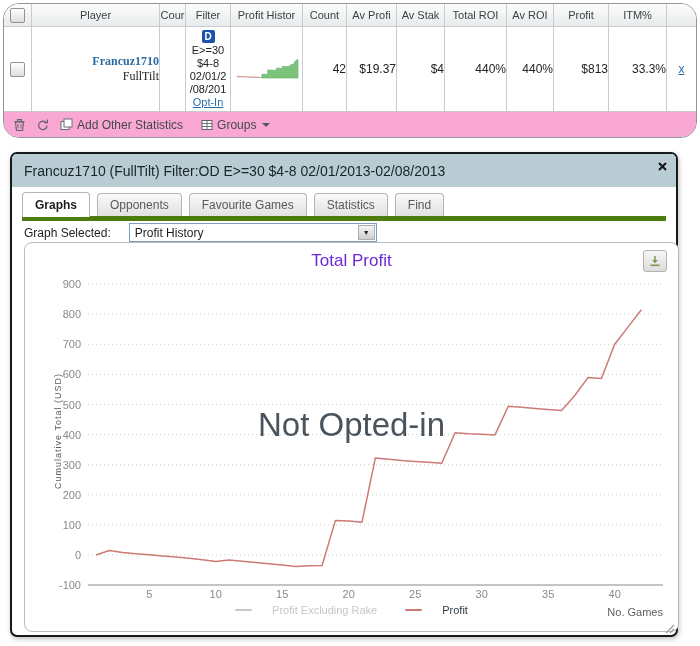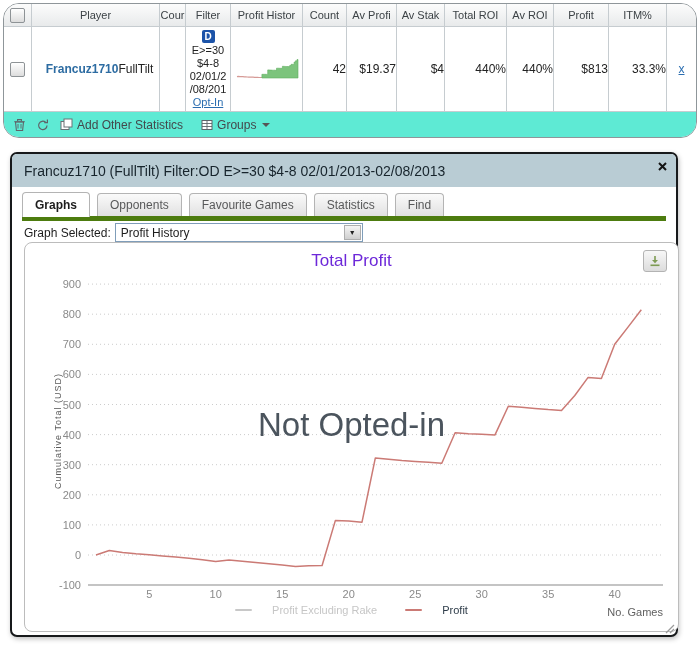--- a/index.html
+++ b/index.html
@@ -11,51 +11,51 @@
          border-radius:16px;background:#fff;overflow:hidden;}
   .grid-row{display:grid;grid-template-columns:28px 128px 26px 45px 72px 44px 50px 48px 62px 47px 55px 58px 1fr;}
   .hdr-row{height:22px;background:linear-gradient(#fcfcfc,#e8eaeb);}
   .hdr-cell{border-right:1px solid #c6ccd0;display:flex;align-items:center;justify-content:center;
             font-size:11px;color:#3c4246;overflow:hidden;white-space:nowrap;}
   .grid-row > div:last-child{border-right:none;}
   .data-row{height:84px;border-top:1px solid #c6ccd0;background:#fff;}
   .cell{border-right:1px solid #c6ccd0;font-size:12px;color:#222;display:flex;align-items:center;overflow:hidden;}
   .cell.center{justify-content:center;}
   .cell.num{justify-content:flex-end;}
-  .cell.player{flex-direction:row;align-items:center;justify-content:center;padding-left:8px;}
+  .cell.player{flex-direction:column;align-items:flex-end;justify-content:center;padding-left:8px;font-family:Liberation Serif, serif;}
   .player-name{color:#2d6ca2;font-weight:bold;font-size:12px;}
   .player-site{color:#222;font-size:12px;}
   .cell.filter{flex-direction:column;justify-content:center;font-size:11px;line-height:13px;text-align:center;color:#222;}
   .d-badge{width:13px;height:13px;background:#1c53a8;color:#fff;font-size:10px;font-weight:bold;
            display:flex;align-items:center;justify-content:center;border-radius:2px;margin-bottom:1px;}
   a.blue-link{color:#2a6db0;text-decoration:underline;cursor:pointer;}
   .checkbox{width:13px;height:13px;border:1px solid #8e9396;border-radius:2px;
             background:linear-gradient(#fff,#ddd);}
-  .toolbar{height:25px;background:#5eead4;border-top:1px solid #c6ccd0;display:flex;
+  .toolbar{height:25px;background:#f9a8d4;border-top:1px solid #c6ccd0;display:flex;
            align-items:center;font-size:12px;color:#44484c;padding-left:9px;}
   .toolbar .tb-icon{display:flex;align-items:center;margin-right:10px;cursor:pointer;}
   .toolbar .tb-group{display:flex;align-items:center;margin-right:18px;cursor:pointer;gap:4px;}
   .caret{width:0;height:0;border-left:4px solid transparent;border-right:4px solid transparent;
          border-top:4px solid #555;display:inline-block;margin-left:2px;}
 
   
   .dialog{position:absolute;left:10px;top:152px;width:668px;height:485px;background:#fff;
           border:2px solid #17191b;border-radius:7px;box-shadow:1px 2px 5px rgba(0,0,0,.25);box-sizing:border-box;}
   .dlg-header{height:33px;background:#b9ccd4;border-radius:5px 5px 0 0;display:flex;align-items:center;
               padding:0 12px;font-size:14px;color:#17242c;}
   .dlg-close{position:absolute;top:5px;right:7px;width:14px;height:14px;cursor:pointer;
              display:flex;align-items:center;justify-content:center;}
   .tabs{position:absolute;left:10px;right:10px;top:38px;height:24px;border-bottom:5px solid #4d7c0f;
         display:flex;gap:7px;align-items:flex-end;}
   .tab{height:22px;padding:0 12px;font-size:12px;color:#58595a;display:flex;align-items:center;
        background:linear-gradient(#fafafa,#e1e1e1);border:1px solid #b4b4b4;border-bottom:none;
        border-radius:4px 4px 0 0;cursor:pointer;white-space:nowrap;}
   .tab.active{background:#fff;height:24px;margin-bottom:-1px;color:#1d1d1d;font-weight:bold;}
   .graph-row{position:absolute;left:12px;top:69px;display:flex;align-items:center;font-size:12px;color:#1d1d1d;}
-  .combo{width:248px;height:19px;border:1px solid #7f9db9;margin-left:4px;background:#fff;
+  .combo{width:248px;height:19px;border:1px solid #7f9db9;margin-left:18px;background:#fff;
          display:flex;align-items:center;position:relative;font-size:12px;padding-left:5px;box-sizing:border-box;cursor:pointer;}
   .combo-btn{position:absolute;right:1px;top:1px;bottom:1px;width:17px;
              background:linear-gradient(#f4f4f4,#cfcfcf);border:1px solid #aeaeae;box-sizing:border-box;
              display:flex;align-items:center;justify-content:center;font-size:7px;color:#222;}
 
   
   .chart-panel{position:absolute;left:12px;top:88px;width:653px;height:388px;border:1px solid #bcbcbc;
                border-radius:8px;background:#fff;}
   .chart-title{position:absolute;top:8px;left:0;right:0;text-align:center;font-size:17px;color:#6d28d9;}
   .dl-btn{position:absolute;top:7px;right:11px;width:22px;height:20px;border:1px solid #b3b3b3;border-radius:3px;

